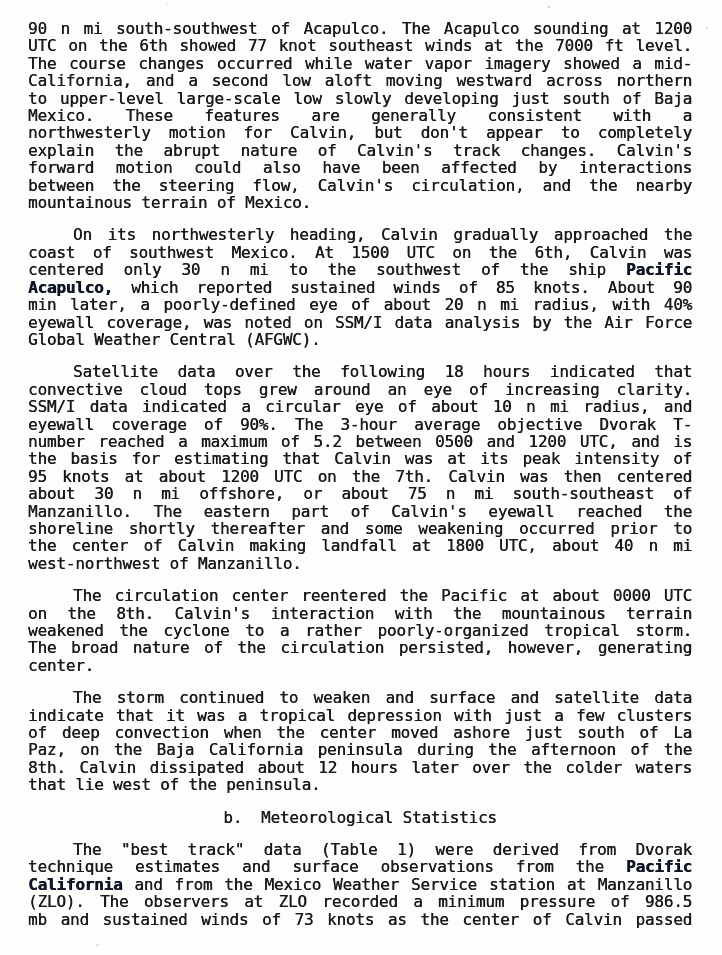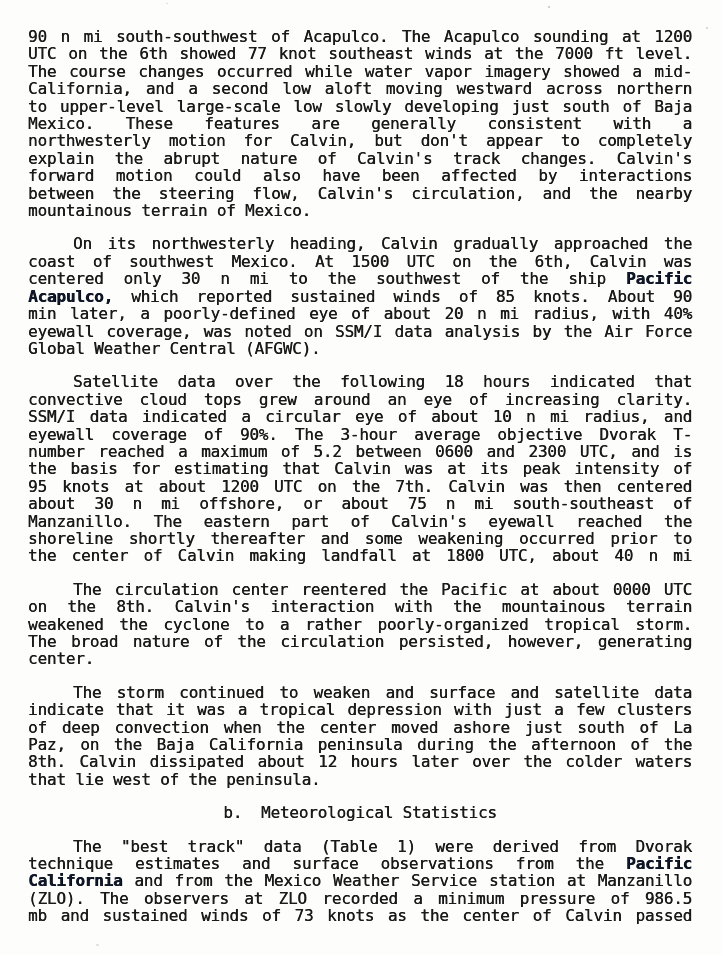--- a/index.html
+++ b/index.html
@@ -15,21 +15,21 @@
     color: #1a1a1a;
   }
   #doc {
     position: absolute;
     left: 28px; top: 12px; width: 664px;
     font-size: 16px;
     line-height: 17.4px;
     letter-spacing: -0.2px;
     text-shadow: 0.35px 0 0 currentColor; 
   }
-  .para { margin: 16px 0 15px 0; }
+  .para { margin: 8px 0 15px 0; }
   .para.ind .line:first-child { text-indent: 45px; }
   .line { white-space: normal; }
   .line.just { text-align: justify; text-align-last: justify; }
   .heading .line { text-align: center; white-space: pre-wrap; }
   b { font-weight: bold; color: #0f172a; text-shadow: 0.55px 0 0 #000; }
   .speck {
     position: absolute; background: #8a8a85; border-radius: 50%;
   }
 </style>
 </head>
@@ -57,27 +57,28 @@
         <div class="line just"><b>Acapulco,</b><span> which reported sustained winds of 85 knots.  About 90</span></div>
         <div class="line just"><span>min later, a poorly-defined eye of about 20 n mi radius, with 40%</span></div>
         <div class="line just"><span>eyewall coverage, was noted on SSM/I data analysis by the Air Force</span></div>
         <div class="line"><span>Global Weather Central (AFGWC).</span></div>
       </div>
       <div class="para ind">
         <div class="line just"><span>Satellite data over the following 18 hours indicated that</span></div>
         <div class="line just"><span>convective cloud tops grew around an eye of increasing clarity.</span></div>
         <div class="line just"><span>SSM/I data indicated a circular eye of about 10 n mi radius, and</span></div>
         <div class="line just"><span>eyewall coverage of 90%.  The 3-hour average objective Dvorak T-</span></div>
-        <div class="line just"><span>number reached a maximum of 5.2 between 0600 and 2300 UTC, and is</span></div>
+        <div class="line just"><span>number reached a maximum of 5.2 between 0500 and 1200 UTC, and is</span></div>
         <div class="line just"><span>the basis for estimating that Calvin was at its peak intensity of</span></div>
         <div class="line just"><span>95 knots at about 1200 UTC on the 7th.  Calvin was then centered</span></div>
         <div class="line just"><span>about 30 n mi offshore, or about 75 n mi south-southeast of</span></div>
         <div class="line just"><span>Manzanillo.  The eastern part of Calvin's eyewall reached the</span></div>
         <div class="line just"><span>shoreline shortly thereafter and some weakening occurred prior to</span></div>
         <div class="line just"><span>the center of Calvin making landfall at 1800 UTC, about 40 n mi</span></div>
+        <div class="line"><span>west-northwest of Manzanillo.</span></div>
       </div>
       <div class="para ind">
         <div class="line just"><span>The circulation center reentered the Pacific at about 0000 UTC</span></div>
         <div class="line just"><span>on the 8th.  Calvin's interaction with the mountainous terrain</span></div>
         <div class="line just"><span>weakened the cyclone to a rather poorly-organized tropical storm.</span></div>
         <div class="line just"><span>The broad nature of the circulation persisted, however, generating</span></div>
         <div class="line"><span>center.</span></div>
       </div>
       <div class="para ind">
         <div class="line just"><span>The storm continued to weaken and surface and satellite data</span></div>

